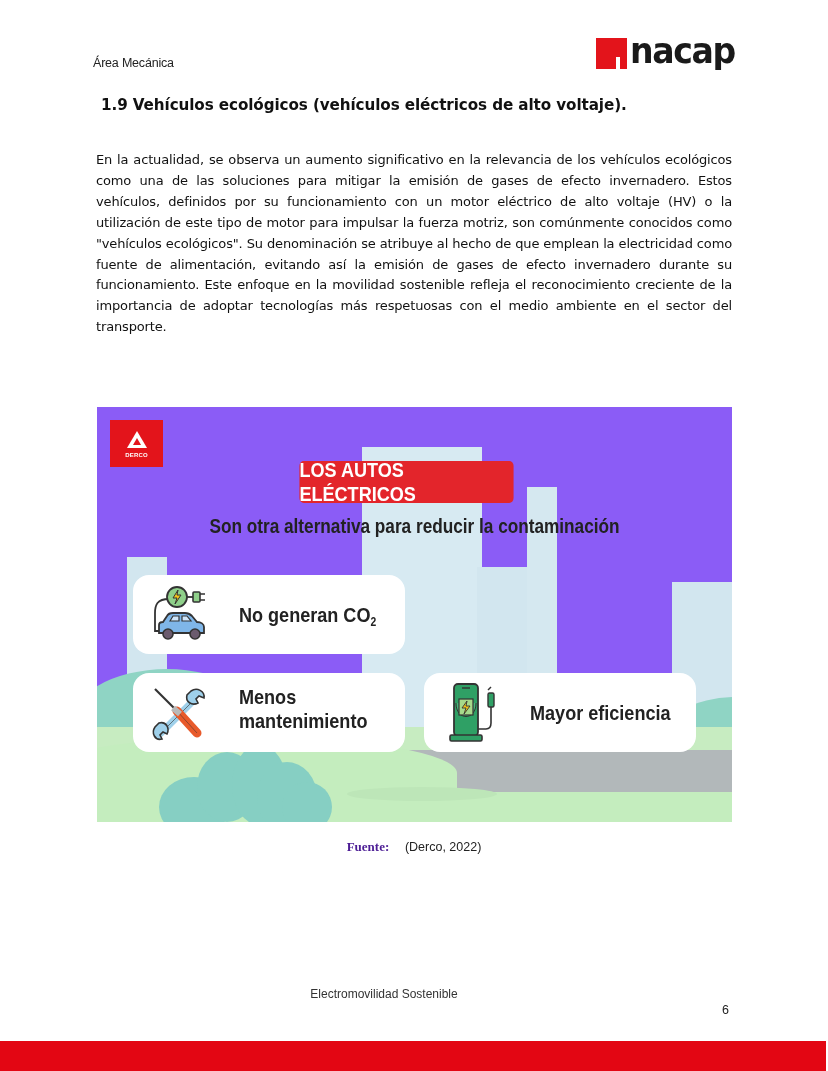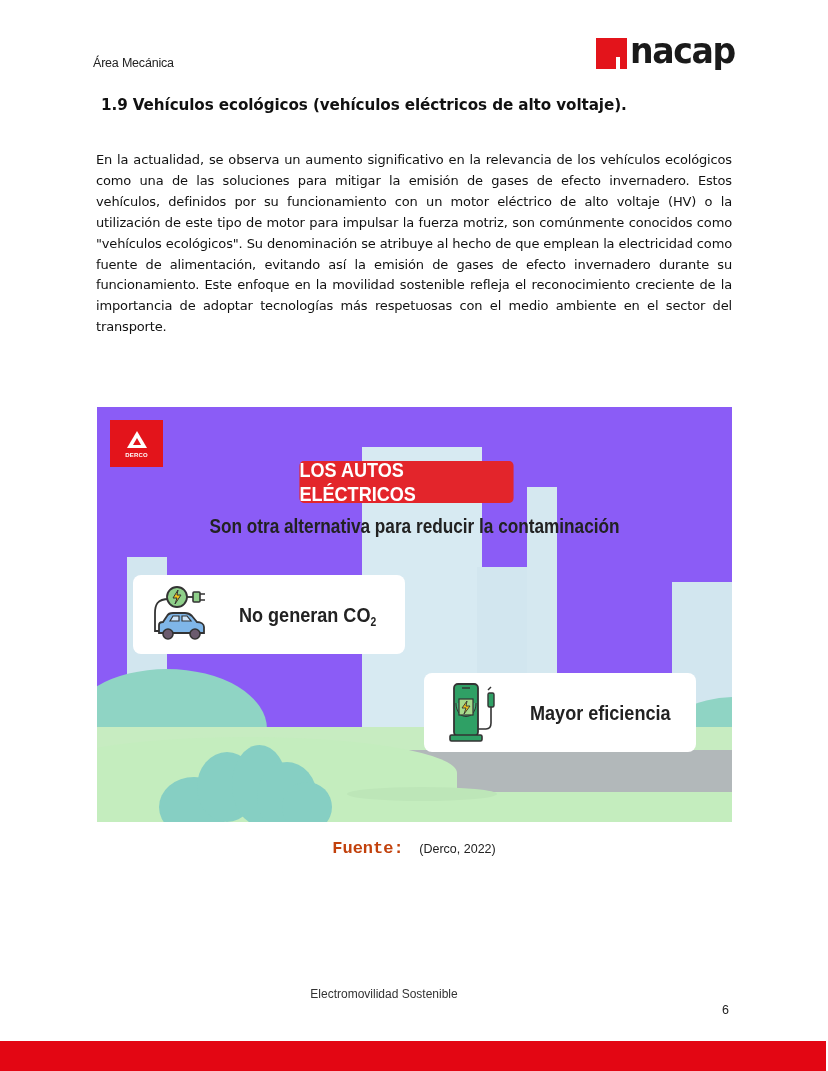--- a/index.html
+++ b/index.html
@@ -69,36 +69,36 @@
       display: flex; align-items: center; justify-content: center;
       font-family: "Liberation Sans", sans-serif; font-weight: bold; font-size: 21px;
       transform: scaleX(0.86); transform-origin: center; letter-spacing: 0;
     }
     .subtitle {
       position: absolute; left: 0; top: 108px; width: 635px; text-align: center;
       font-family: "Liberation Sans", sans-serif; font-weight: bold; font-size: 20px; color: #222;
       transform: scaleX(0.86); transform-origin: center;
     }
     .card {
-      position: absolute; width: 272px; height: 79px; background: #fff; border-radius: 8px;
+      position: absolute; width: 272px; height: 79px; background: #fff; border-radius: 16px;
       display: flex; align-items: center;
     }
     .card .ic { position: absolute; left: 14px; top: 8px; width: 64px; height: 64px; }
     .card .lbl {
       position: absolute; left: 106px; right: 8px;
       font-family: "Liberation Sans", sans-serif; font-weight: bold; font-size: 21px; color: #222;
       line-height: 24px; transform: scaleX(0.86); transform-origin: left;
       white-space: nowrap;
     }
     .card .lbl sub { font-size: 12px; vertical-align: -4px; line-height: 0; }
     .caption {
       position: absolute; left: 0; width: 828px; top: 839px; text-align: center;
       font-family: "Liberation Sans", sans-serif; font-size: 13px; color: #222;
     }
-    .caption .b { font-family: Liberation Mono, monospace; font-weight: bold; font-size: 17px; color: #c2410c; }
+    .caption .b { font-family: Liberation Serif, serif; font-weight: bold; font-size: 13px; color: #4c1d95; }
     .caption span.s { margin-left: 12px; font-size: 12.5px; }
     .footer-title {
       position: absolute; left: 0; width: 768px; top: 987px; text-align: center;
       font-family: "Liberation Sans", sans-serif; font-size: 12px; color: #333;
     }
     .page-num {
       position: absolute; left: 722px; top: 1003px; font-family: "Liberation Sans", sans-serif; font-size: 12.5px; color: #222;
     }
     .red-bar {
       position: absolute; left: 0; top: 1041px; width: 826px; height: 30px; background: #e30613;
@@ -162,20 +162,36 @@
       <path d="M53 11 L58 11 M53 17 L58 17" stroke="#333" stroke-width="1.6"></path>
       <path d="M12 50 L12 42 C12 40 14 39 16 39 L20 33 C21 31 23 30 26 30 L38 30 C41 30 43 31 45 33 L50 39 C54 39 57 41 57 44 L57 50 Z" fill="#7fb6e8" stroke="#333" stroke-width="1.8"></path>
       <path d="M23 38 L26 33 L32 33 L32 38 Z M35 38 L35 33 L40 33 L44 38 Z" fill="#cfe6fb" stroke="#333" stroke-width="1.2"></path>
       <circle cx="21" cy="51" r="5" fill="#6b5b6e" stroke="#333" stroke-width="1.6"></circle>
       <circle cx="48" cy="51" r="5" fill="#6b5b6e" stroke="#333" stroke-width="1.6"></circle>
     </svg>
     <div class="lbl"><span>No generan CO</span><sub>2</sub></div>
   </div>
 
 
+  <div class="card" style="left:36px;top:266px;">
+    <svg class="ic" viewBox="0 0 64 64">
+      <path d="M8 8 L30 30" stroke="#333" stroke-width="2.2"></path>
+      <path d="M14 52 L44 22" stroke="#9fd0ea" stroke-width="7" stroke-linecap="round"></path>
+      <path d="M14 52 L44 22" stroke="#333" stroke-width="1" opacity="0.6"></path>
+      <path d="M44 10 C50 6 58 10 57 17 L52 15 L49 18 L51 22 C45 25 38 21 40 14 Z" fill="#9fd0ea" stroke="#333" stroke-width="1.6"></path>
+      <path d="M8 46 C4 52 8 60 15 58 L13 54 L16 51 L20 53 C23 47 19 40 12 42 Z" fill="#9fd0ea" stroke="#333" stroke-width="1.6"></path>
+      <path d="M30 30 L50 52" stroke="#e85a2b" stroke-width="9" stroke-linecap="round"></path>
+      <path d="M30 30 L50 52" stroke="#333" stroke-width="1" opacity="0.5"></path>
+      <path d="M26 27 L33 33" stroke="#b9b9b9" stroke-width="6"></path>
+    </svg>
+    <div class="lbl" style="top:12px;">
+      <div>Menos</div>
+      <div>mantenimiento</div>
+    </div>
+  </div>
 
   <div class="card" style="left:327px;top:266px;">
     <svg class="ic" viewBox="0 0 64 64">
       <rect x="16" y="3" width="24" height="52" rx="4" fill="#2fa065" stroke="#333" stroke-width="1.8"></rect>
       <path d="M18 22 C18 40 38 40 38 22" fill="#47b57a" stroke="#333" stroke-width="1"></path>
       <rect x="12" y="54" width="32" height="6" rx="1.5" fill="#2fa065" stroke="#333" stroke-width="1.6"></rect>
       <path d="M24 7 L32 7" stroke="#333" stroke-width="1.4"></path>
       <rect x="21" y="18" width="14" height="16" fill="#a7d98b" stroke="#333" stroke-width="1.2"></rect>
       <path d="M29 20 L24 27 L28 27 L26 33 L32 25 L28 25 Z" fill="#f2c21b" stroke="#333" stroke-width="0.9"></path>
       <path d="M40 48 L48 48 C52 48 53 45 53 42 L53 18" fill="none" stroke="#333" stroke-width="1.6"></path>

